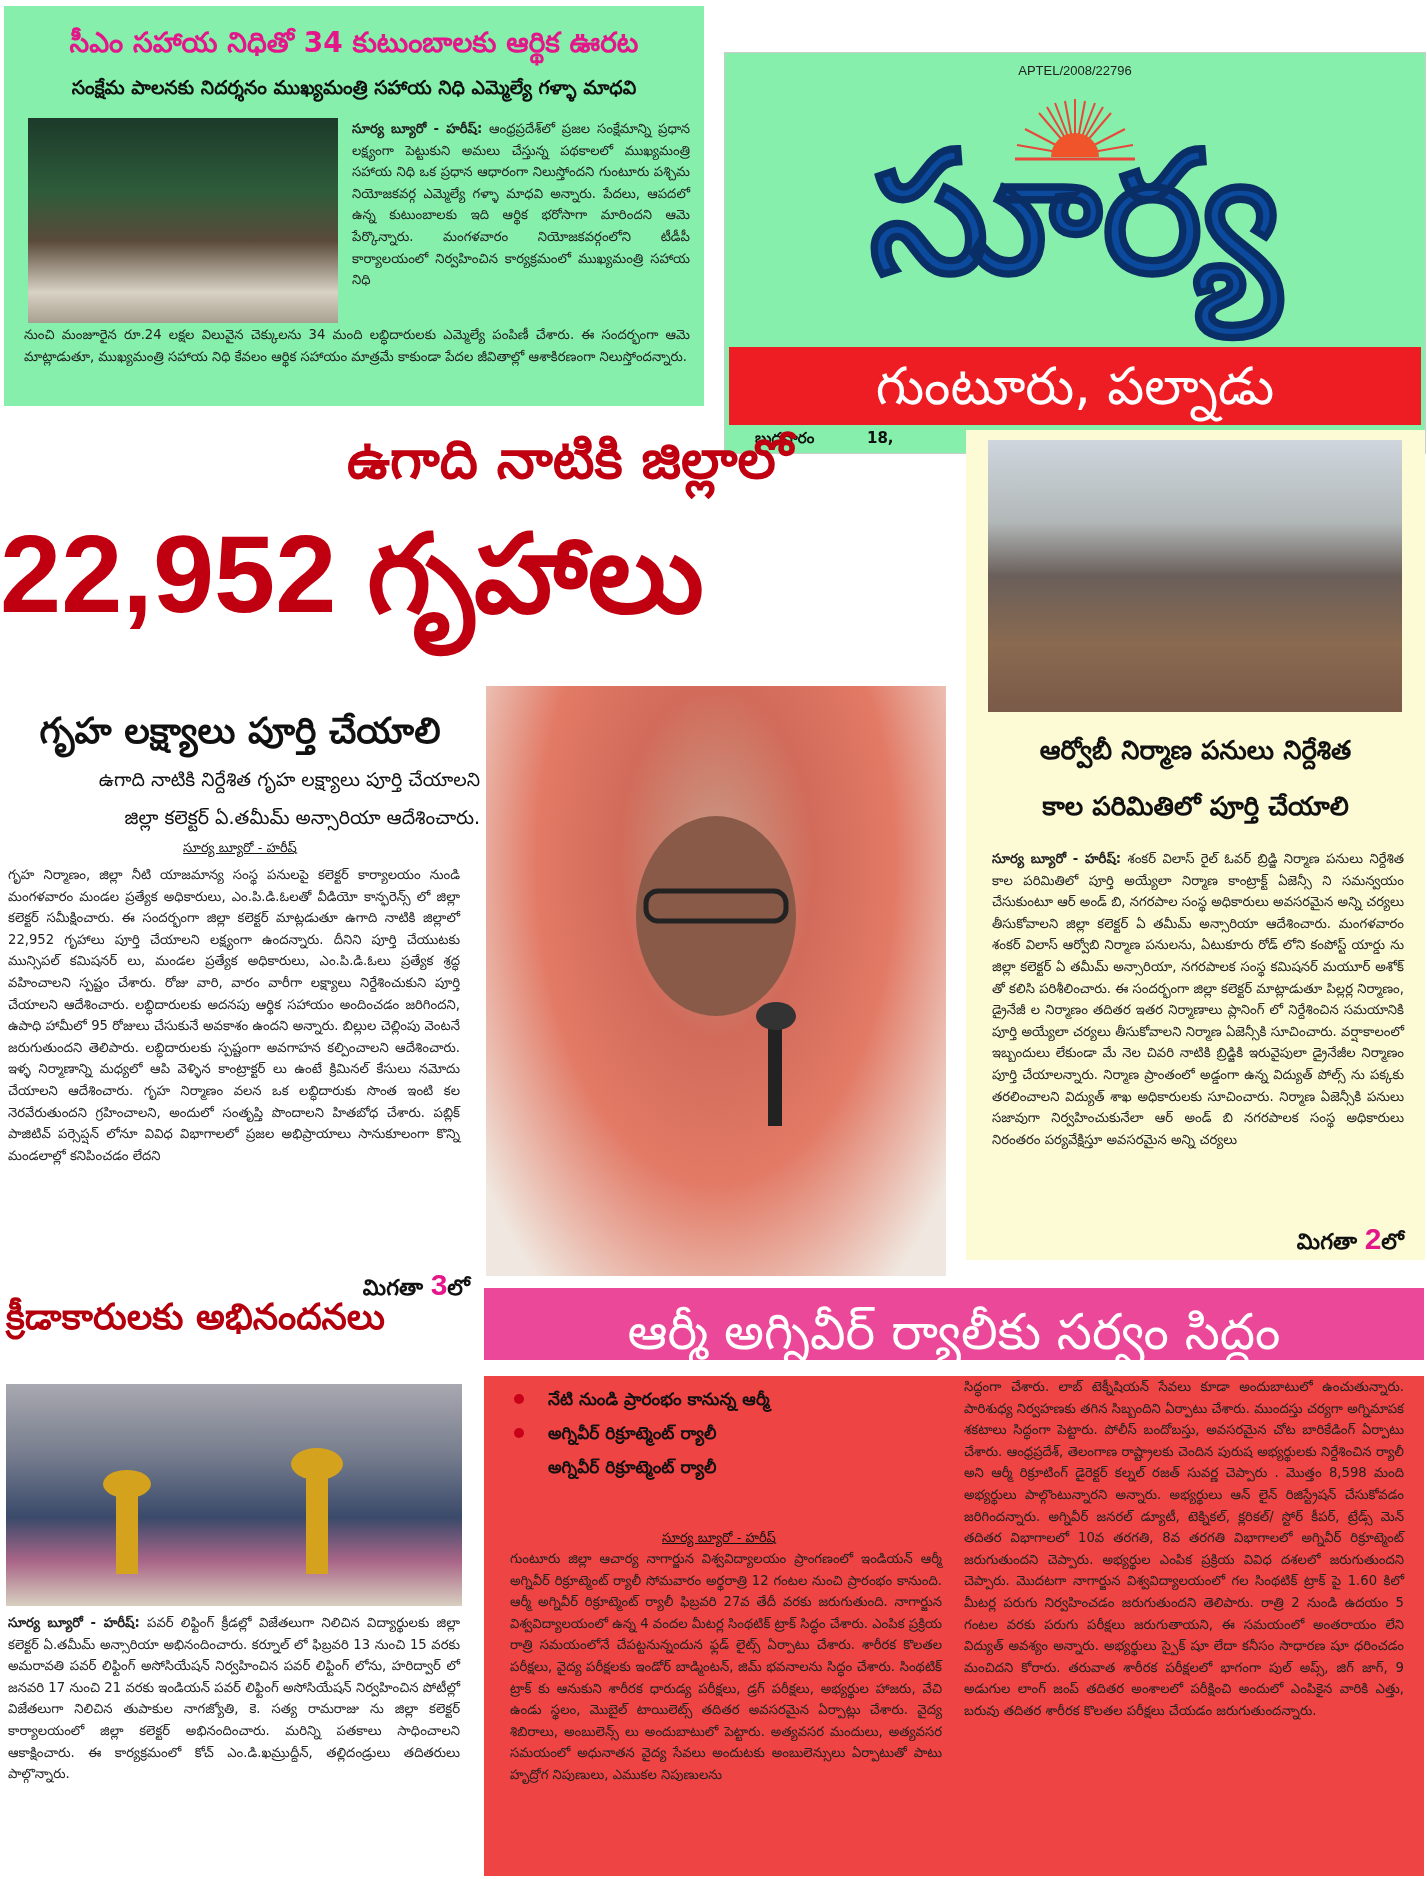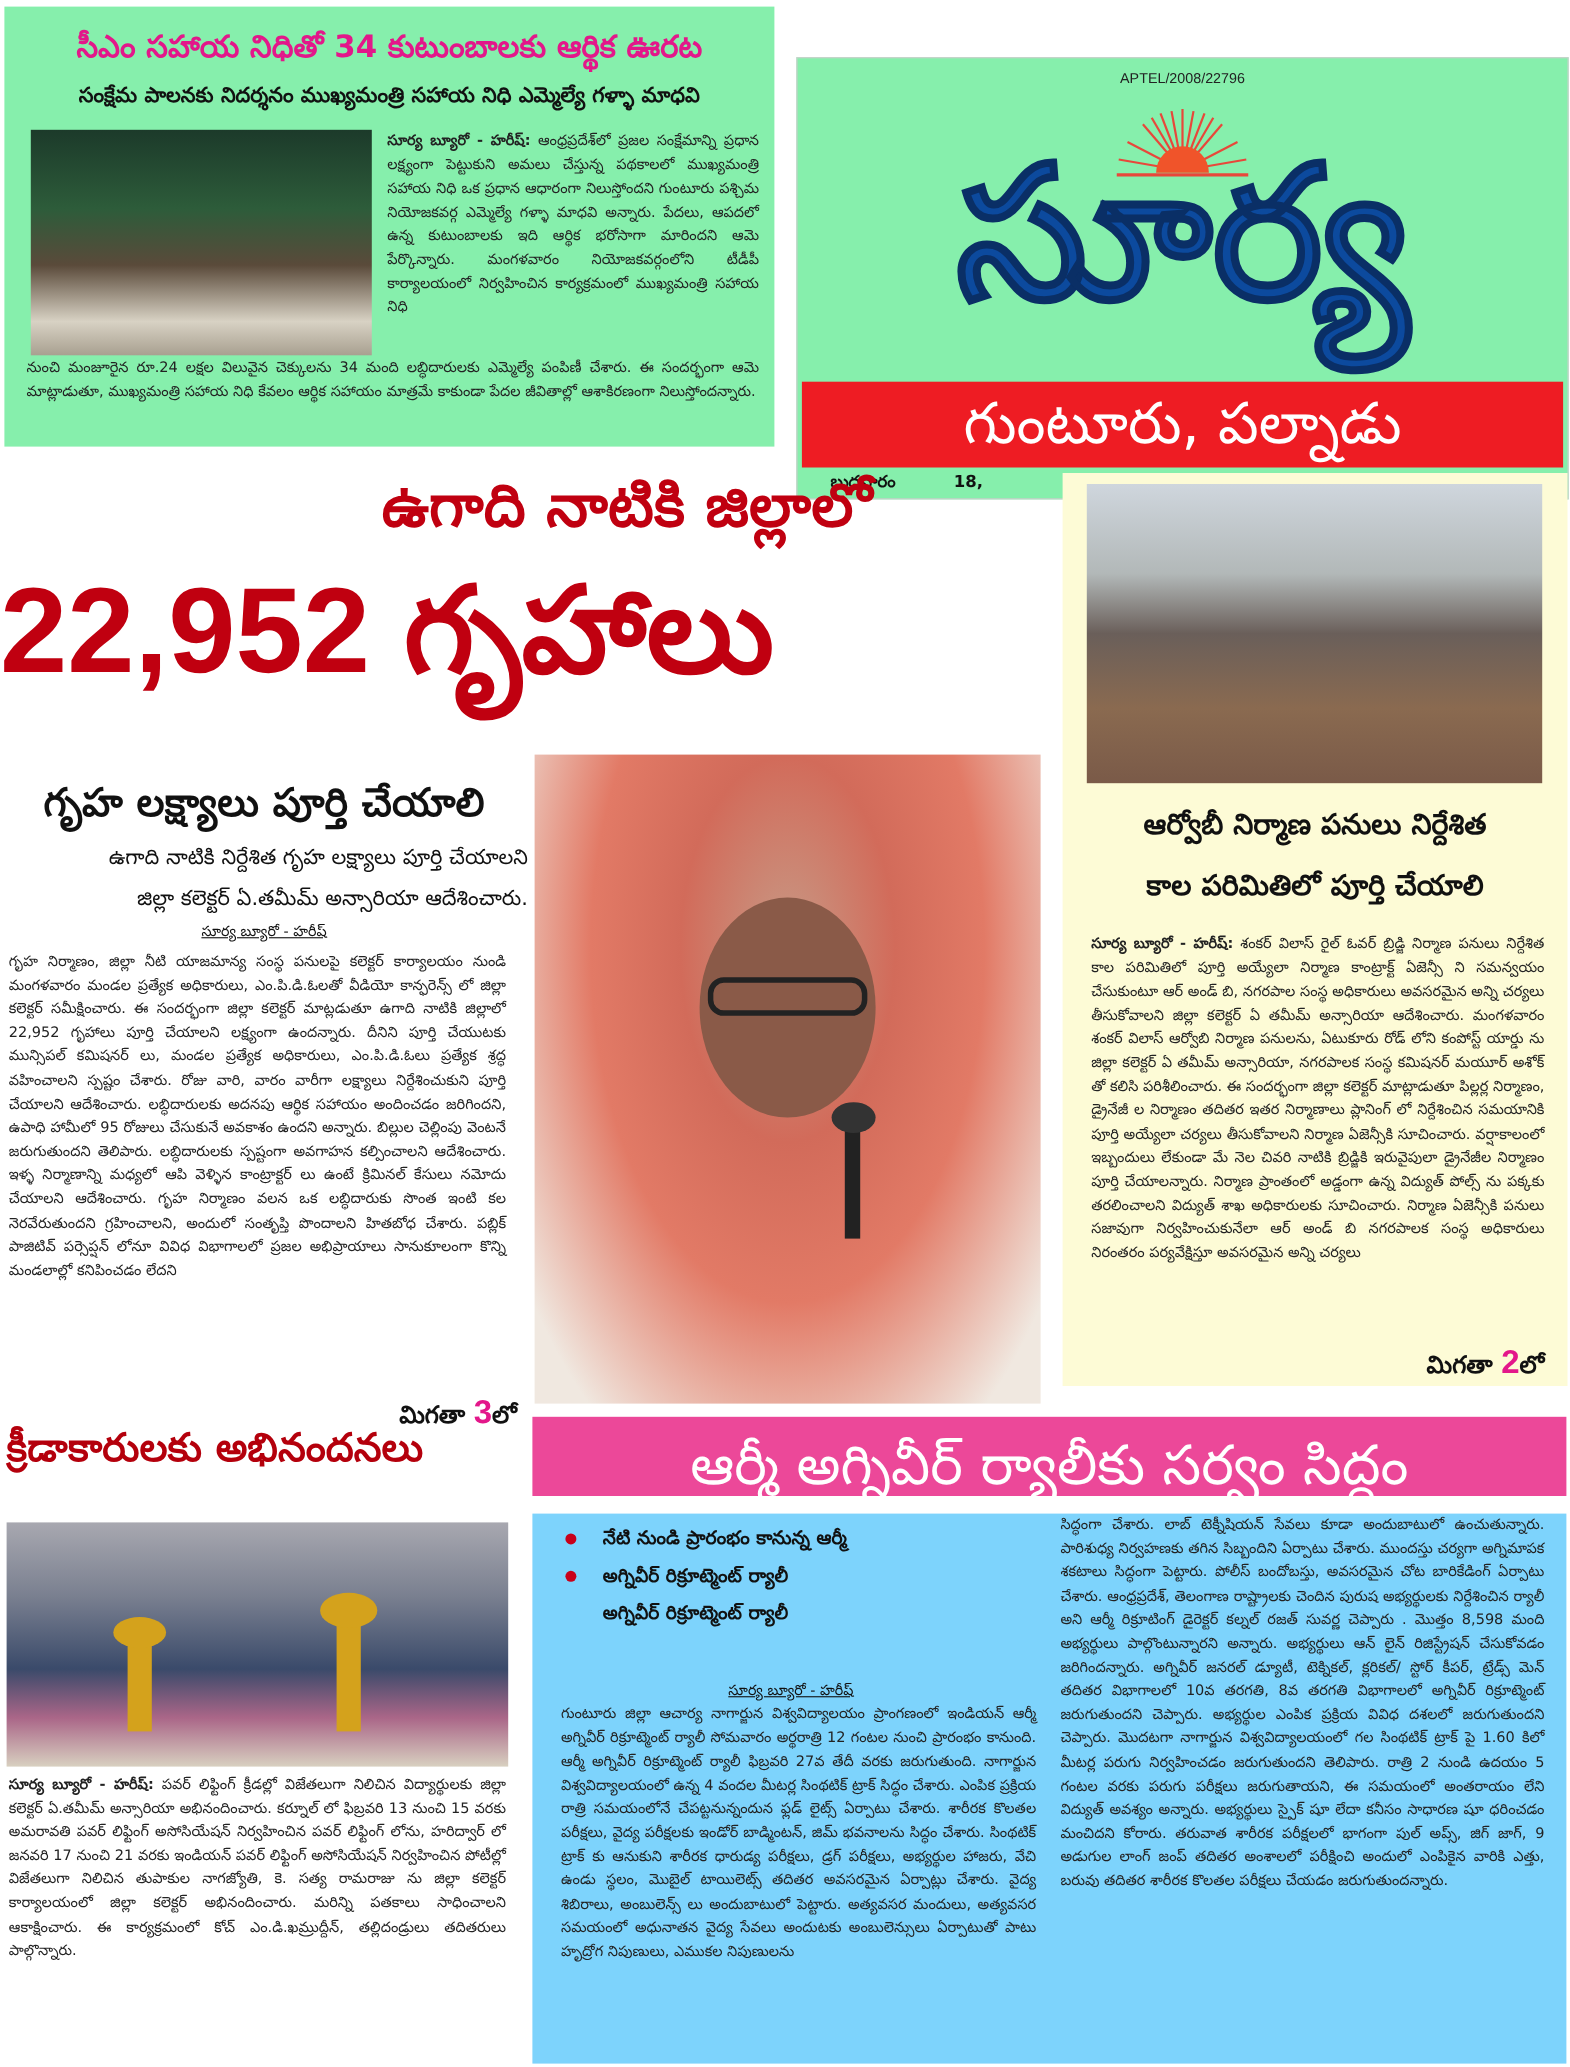--- a/index.html
+++ b/index.html
@@ -38,21 +38,21 @@
   #lm-body{left:8px;top:864px;width:452px;}
   #lm-cont{left:0;top:1268px;width:470px;text-align:right;font-size:22px;font-weight:bold;}
   
   #c-photo{left:486px;top:686px;width:460px;height:590px;background:radial-gradient(ellipse at 50% 30%,#c79a86 0%,#d26b5a 30%,#e27a66 55%,#f0e8e0 90%);}
   
   #bl-head{left:6px;top:1296px;width:470px;font-size:36px;font-weight:bold;color:#b4000c;}
   #bl-photo{left:6px;top:1384px;width:456px;height:222px;background:linear-gradient(180deg,#a8a8b0 0%,#7a8090 30%,#3a4a6a 60%,#aa6688 80%,#d8d0c0 100%);}
   #bl-body{left:8px;top:1612px;width:452px;}
   
   #br-band{left:484px;top:1288px;width:940px;height:72px;background:#ec4899;color:#fff;text-align:center;font-size:50px;line-height:88px;}
-  #br-box{left:484px;top:1376px;width:940px;height:500px;background:#7dd3fc;}
+  #br-box{left:484px;top:1376px;width:940px;height:500px;background:#ef4444;}
   #br-bullets{left:20px;top:6px;width:440px;margin:0;padding:0;list-style:none;}
   #br-bullets li{font-size:17px;font-weight:bold;line-height:34px;position:relative;padding-left:44px;}
   #br-bullets li .dot{position:absolute;left:10px;top:12px;width:10px;height:10px;border-radius:50%;background:#c8001a;}
   #br-bullets li.cont{padding-left:44px;}
   #br-byline{left:0;top:154px;width:470px;text-align:center;font-size:13px;text-decoration:underline;}
   #br-body1{left:26px;top:172px;width:432px;}
   #br-body2{left:480px;top:0px;width:440px;}
 </style>
 </head>
 <body>

